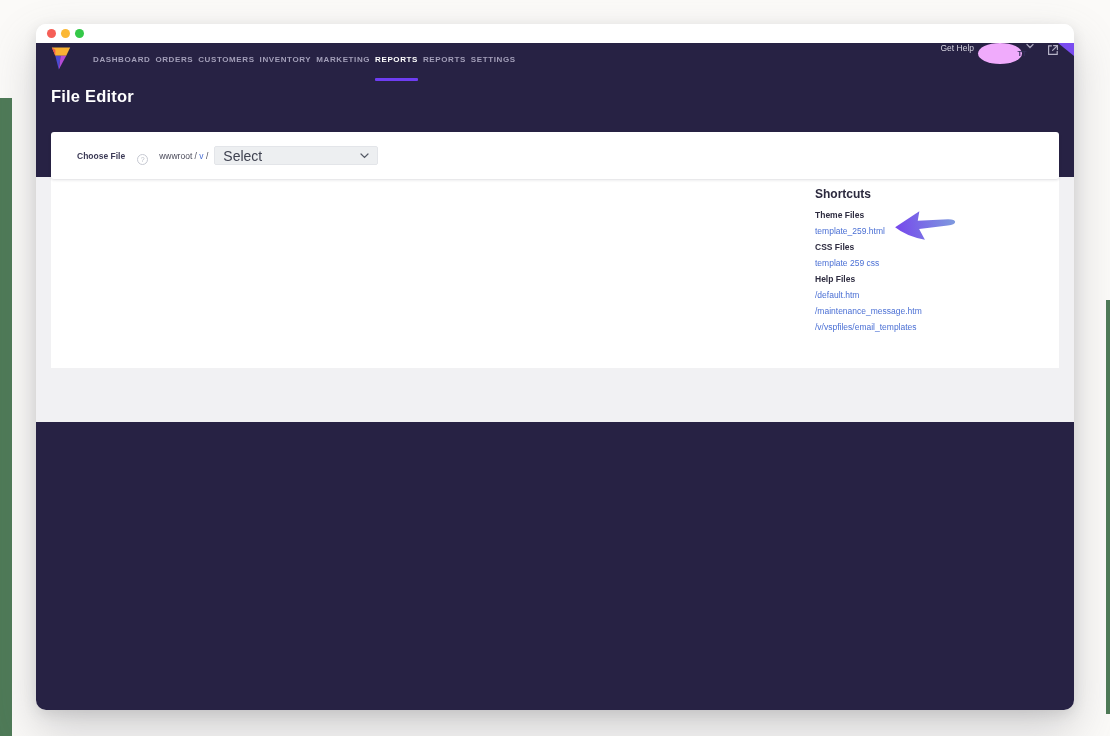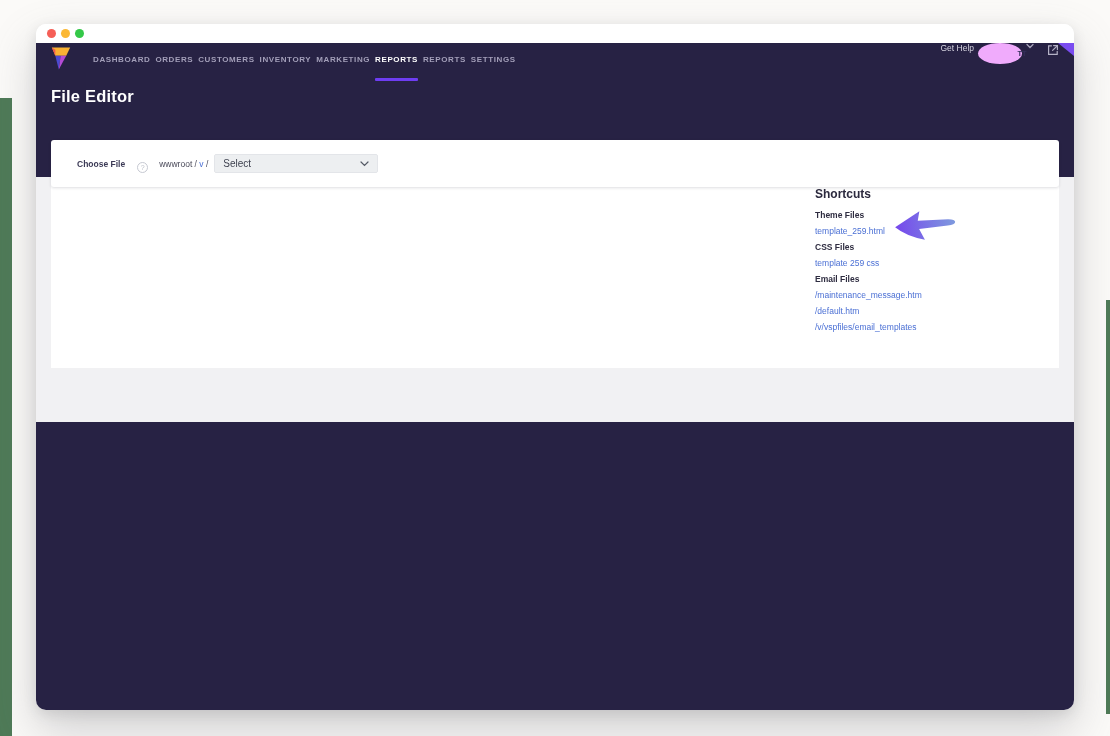--- a/index.html
+++ b/index.html
@@ -69,38 +69,38 @@
   .chev { display:block; }
   .ext-icon { margin-left:8px; cursor:pointer; display:flex; }
 
   .page-title {
     position:absolute; left:15px; top:44px;
     color:#ffffff; font-size:16.5px; font-weight:600; letter-spacing:.2px;
   }
 
   
   .choose-card {
-    position:absolute; left:15px; top:116px; width:1008px; height:47px;
+    position:absolute; left:15px; top:108px; width:1008px; height:47px;
     background:#ffffff; border-radius:3px;
     box-shadow:0 1px 3px rgba(20,20,40,.14);
     display:flex; align-items:center; padding-left:26px; z-index:6;
   }
   .choose-label { font-size:8.5px; font-weight:bold; color:#3c3a56; }
   .help-circle {
     width:11px; height:11px; border-radius:50%; border:1px solid #c6c9d2;
     color:#b9bdc6; font-size:7px; line-height:9px; text-align:center;
     margin-left:12px; margin-top:7px; cursor:pointer;
   }
   .breadcrumb { font-size:8.5px; color:#4a4a5a; margin-left:11px; white-space:pre; }
   .breadcrumb .crumb-link { color:#4a6fd4; cursor:pointer; }
   .select-box {
     margin-left:6px; width:164px; height:19px;
     background:#edeff1; border:1px solid #e3e5e9; border-radius:2px;
     display:flex; align-items:center; padding:0 8px;
-    font-size:10px; color:#3f4250; cursor:pointer;
+    font-size:14px; color:#3f4250; cursor:pointer;
   }
   .select-box .caret { margin-left:auto; display:flex; }
 
   
   .content-panel {
     position:absolute; left:15px; top:147px; width:1008px; height:197px;
     background:#ffffff; z-index:5;
   }
   .shortcuts { position:absolute; left:764px; top:16px; width:225px; }
   .shortcuts-title { font-size:12px; font-weight:bold; color:#2c2a3e; margin-bottom:6px; }
@@ -190,23 +190,23 @@
   <div class="content-panel">
     <div class="shortcuts">
       <div class="shortcuts-title">Shortcuts</div>
 
       <div class="sc-heading">Theme Files</div>
       <div class="sc-link">template_259.html</div>
 
       <div class="sc-heading">CSS Files</div>
       <div class="sc-link">template 259 css</div>
 
-      <div class="sc-heading">Email Files</div>
+      <div class="sc-heading">Help Files</div>
+      <div class="sc-link">/default.htm</div>
       <div class="sc-link">/maintenance_message.htm</div>
-      <div class="sc-link">/default.htm</div>
 
       <div class="sc-link">/v/vspfiles/email_templates</div>
     </div>
 
     <svg class="hand-arrow" viewBox="0 0 66 34">
       <defs>
         <linearGradient id="ag" x1="0" y1="0" x2="1" y2="0">
           <stop offset="0" stop-color="#7647ec"></stop>
           <stop offset="1" stop-color="#7e9ade"></stop>
         </linearGradient>

